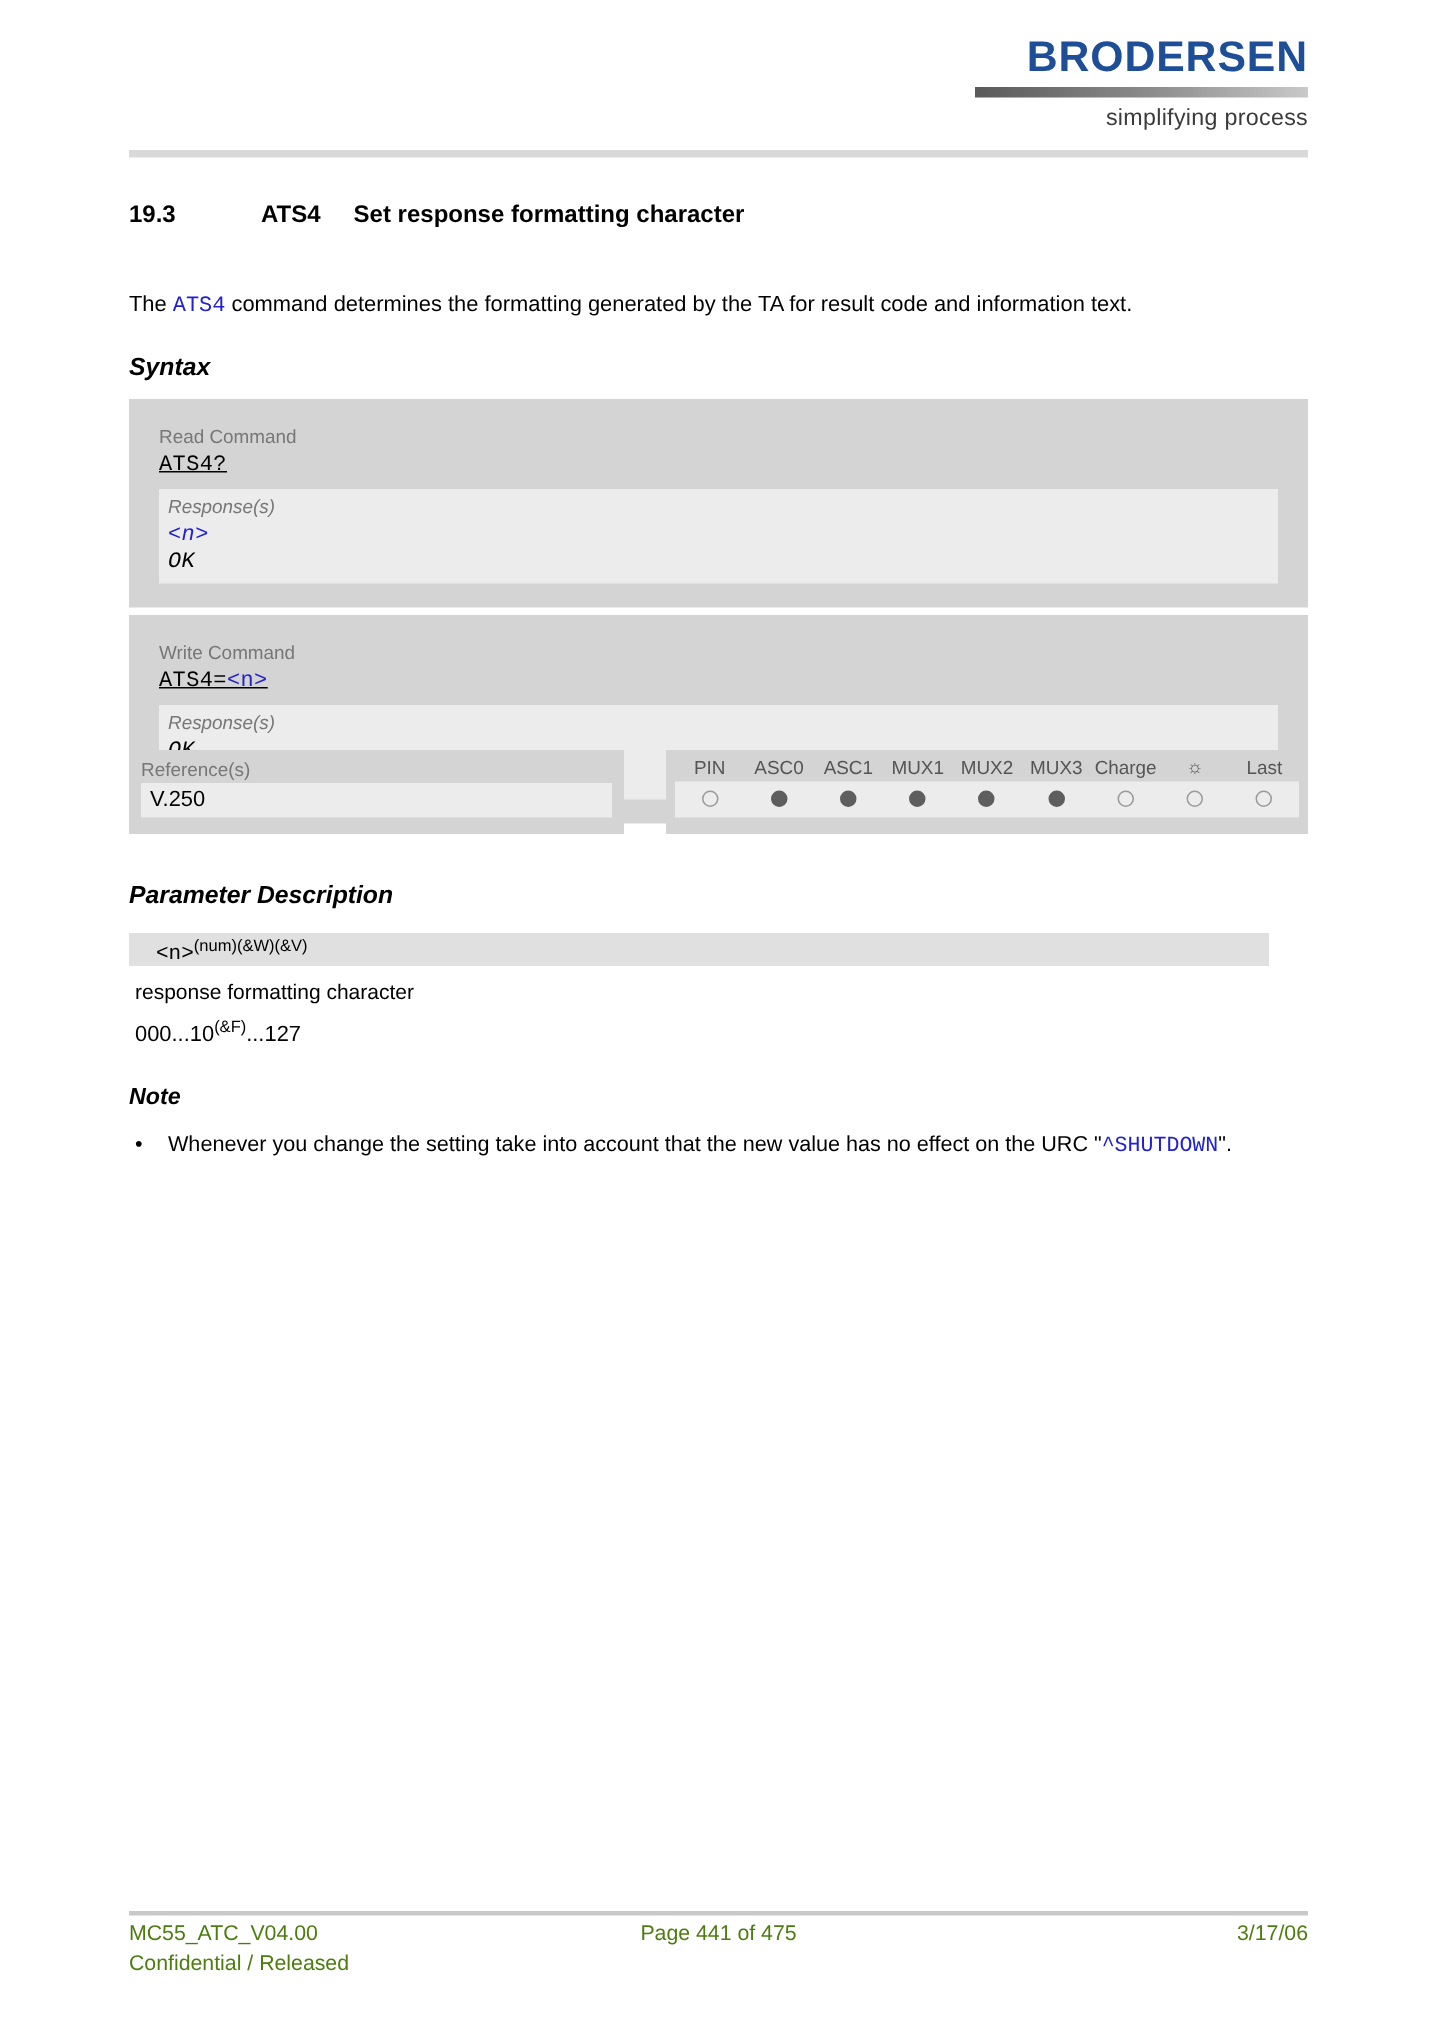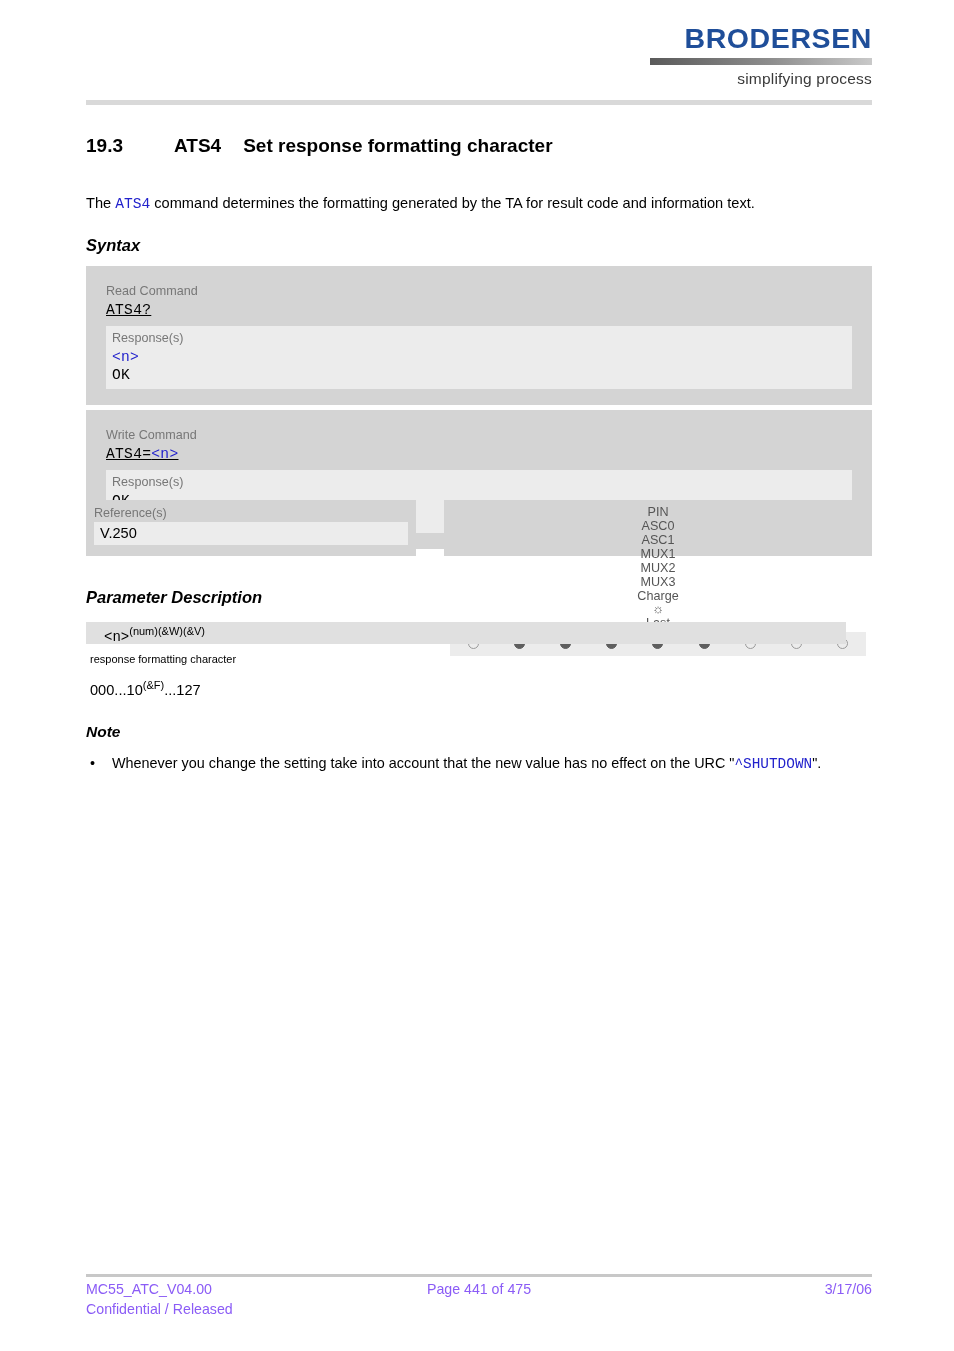--- a/index.html
+++ b/index.html
@@ -71,21 +71,21 @@
     height: 5px;
     background: #d9d9d9;
   }
 
   
   .chapter-title {
     position: absolute;
     left: 86px;
     top: 135px;
     width: 786px;
-    font-size: 19px;
+    font-size: 16px;
     font-weight: bold;
     color: #000;
     white-space: nowrap;
   }
   .chapter-title .num { display: inline-block; width: 88px; }
   .chapter-title .cmd { display: inline-block; margin-right: 22px; }
 
   .intro {
     position: absolute;
     left: 86px;
@@ -139,20 +139,21 @@
     font-size: 14.6px;
     color: #000;
     padding: 1px 0 8px 8px;
     letter-spacing: 0.3px;
     text-decoration: underline;
   }
   .resp-box {
     background: #ececec;
     margin: 0 8px 4px 8px;
     padding-bottom: 5px;
+    font-style: italic;
   }
   .resp-label {
     font-size: 12.6px;
     color: #777777;
     padding: 5px 0 3px 6px;
   }
   .resp-line {
     font-family: "Liberation Mono", "DejaVu Sans Mono", monospace;
     font-size: 14.6px;
     padding: 1px 0 1px 6px;
@@ -192,21 +193,20 @@
     position: absolute;
     left: 358px;
     top: 0;
     width: 428px;
     height: 56px;
     background: #d4d4d4;
   }
   .cap-head {
     display: flex;
     padding: 5px 6px 2px 6px;
-    flex-direction: column;
   }
   .cap-head span {
     flex: 1;
     text-align: center;
     font-size: 12.6px;
     color: #555555;
     white-space: nowrap;
   }
   .cap-dots {
     display: flex;
@@ -249,21 +249,21 @@
   }
   .param-head-text .sup {
     font-family: "Liberation Sans", sans-serif;
     font-size: 11px;
     vertical-align: super;
   }
   .param-desc {
     position: absolute;
     left: 90px;
     top: 653px;
-    font-size: 11px;
+    font-size: 14px;
     color: #000;
   }
   .param-range {
     position: absolute;
     left: 90px;
     top: 679px;
     font-size: 14.6px;
     color: #000;
   }
   .param-range .sup {
@@ -300,21 +300,21 @@
     width: 786px;
     height: 3px;
     background: #c8c8c8;
   }
   .footer {
     position: absolute;
     left: 86px;
     top: 1281px;
     width: 786px;
     font-size: 14.2px;
-    color: #8b5cf6;
+    color: #4d7c0f;
   }
   .footer-row {
     position: relative;
     height: 20px;
   }
   .footer-left   { position: absolute; left: 0; top: 0; }
   .footer-center { position: absolute; left: 0; right: 0; top: 0; text-align: center; }
   .footer-right  { position: absolute; right: 0; top: 0; }
 </style>
 </head>

